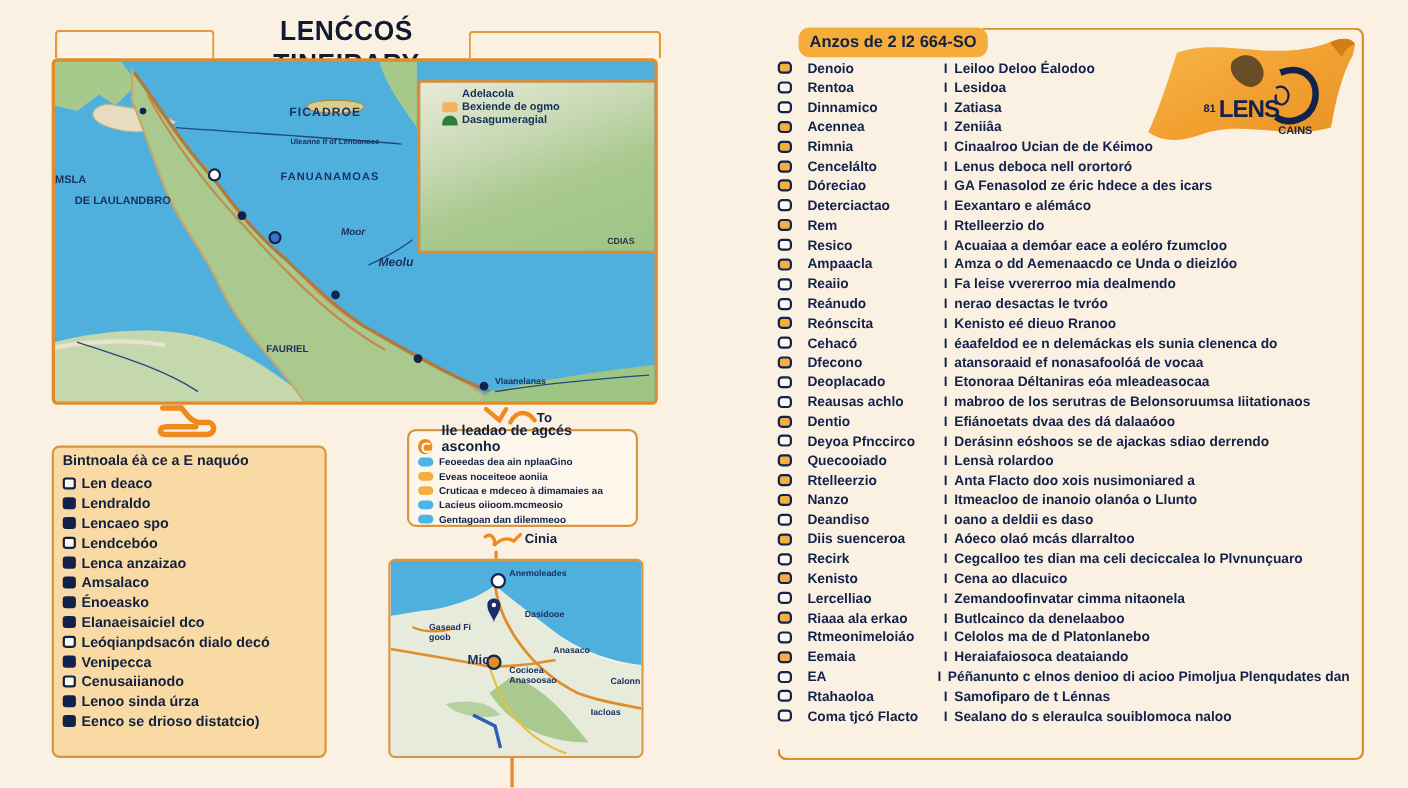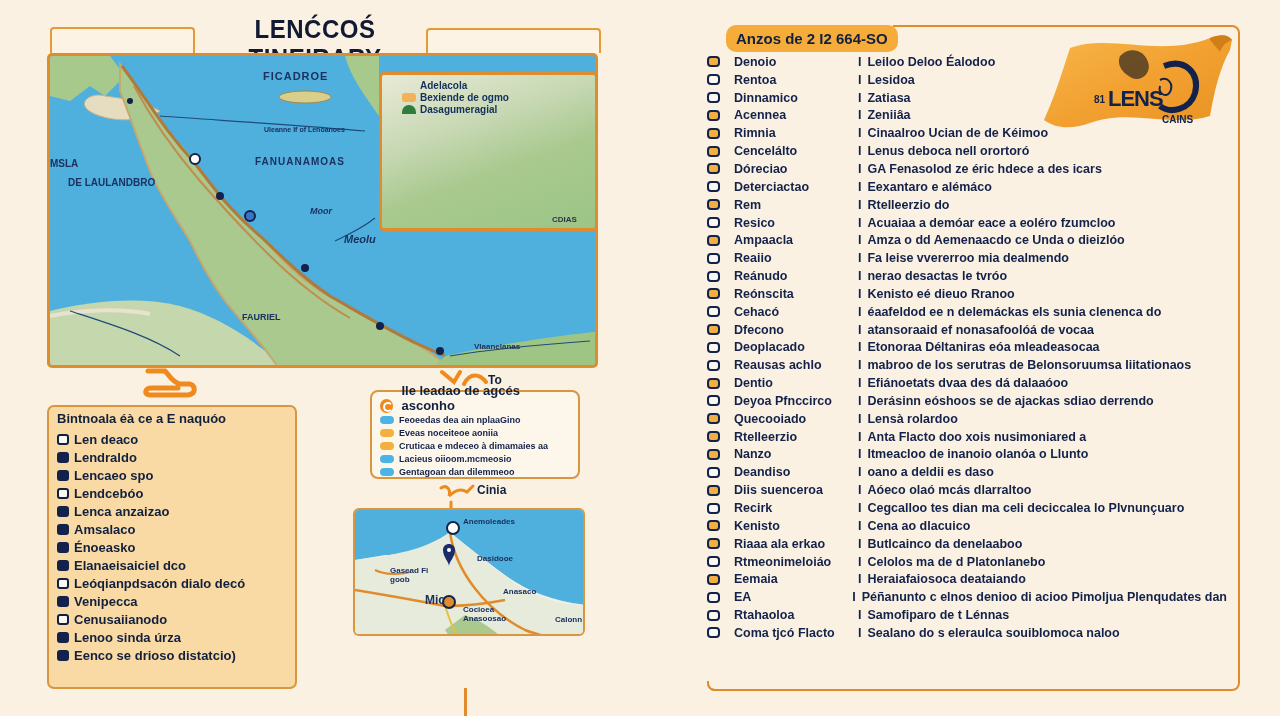--- a/index.html
+++ b/index.html
@@ -68,21 +68,21 @@
     .legend-title { display: flex; align-items: flex-end; font-size: 13px; font-weight: bold; color: #11203d; height: 18px; }
     .legend-title .logo { width: 14px; height: 14px; border-radius: 50%; background: #ef8a1e; margin-right: 8px; position: relative; }
     .legend-title .logo::after { content: ""; position: absolute; left: 3px; top: 3px; width: 6px; height: 6px; border-radius: 50%; border: 2px solid #fff; border-right-color: transparent; }
     .legend-row { display: flex; align-items: center; height: 13px; font-size: 9px; color: #13224a; font-weight: bold; }
     .legend-dot { width: 14px; height: 8px; border-radius: 4px; margin-right: 5px; }
 
     .to-label { position: absolute; left: 488px; top: 373px; font-size: 12px; font-weight: bold; color: #11203d; }
     .cinia-label { position: absolute; left: 477px; top: 483px; font-size: 12px; font-weight: bold; color: #11203d; }
 
     .small-map {
-      position: absolute; left: 353px; top: 508px; width: 232px; height: 128px;
+      position: absolute; left: 353px; top: 508px; width: 232px; height: 181px;
       border: 2px solid #d99640; border-radius: 6px; overflow: hidden; background: #eef0e4;
     }
     .small-map svg { position: absolute; left: 0; top: 0; }
 
     
     .right-frame {
       position: absolute; left: 707px; top: 25px; width: 533px; height: 666px;
       border: 2px solid #e08c2c; border-radius: 8px; border-left: none;
       border-top-left-radius: 0;
     }
@@ -141,27 +141,27 @@
     <path d="M400,300 C430,295 470,290 540,285" fill="none" stroke="#1f4b7a" stroke-width="1.2"></path>
 
     <circle cx="145" cy="103" r="5" fill="#fff" stroke="#13224a" stroke-width="2"></circle>
     <circle cx="170" cy="140" r="4" fill="#13224a"></circle>
     <circle cx="200" cy="160" r="5" fill="#3a74c9" stroke="#13224a" stroke-width="2"></circle>
     <circle cx="255" cy="212" r="4" fill="#13224a"></circle>
     <circle cx="330" cy="270" r="4" fill="#13224a"></circle>
     <circle cx="390" cy="295" r="4" fill="#13224a"></circle>
     <circle cx="80" cy="45" r="3" fill="#13224a"></circle>
   </svg>
-  <div class="map-label" style="left:213px;top:14px;font-size:11px;letter-spacing:1px;">FICADROE</div>
+  <div class="map-label" style="left:213px;top:40px;font-size:11px;letter-spacing:1px;">FICADROE</div>
   <div class="map-label" style="left:0;top:102px;font-size:10px;">MSLA</div>
   <div class="map-label" style="left:18px;top:121px;font-size:10px;">DE LAULANDBRO</div>
   <div class="map-label" style="left:205px;top:100px;font-size:10px;letter-spacing:1px;">FANUANAMOAS</div>
   <div class="map-label" style="left:294px;top:177px;font-size:11px;font-style:italic;">Meolu</div>
   <div class="map-label" style="left:192px;top:256px;font-size:9px;">FAURIEL</div>
-  <div class="map-label" style="left:400px;top:286px;font-size:8px;margin-left:24px;">Vlaanelanas</div>
+  <div class="map-label" style="left:400px;top:286px;font-size:8px;">Vlaanelanas</div>
   <div class="map-label" style="left:260px;top:150px;font-size:9px;font-style:italic;text-align:center;">Moor</div>
   <div class="map-label" style="left:214px;top:70px;font-size:7px;">Uleanne If of Lenoanoes</div>
 
   <div class="inset-map">
     <div class="inset-legend">
       <div class="row">
         <span style="margin-left:18px;">Adelacola</span>
       </div>
       <div class="row">
         <span class="sw" style="background:#f3b25a;"></span>
@@ -434,20 +434,25 @@
       <span class="sched-cb"></span>
       <span class="sched-name">Recirk</span>
       <span class="sched-desc">Cegcalloo tes dian ma celi deciccalea lo Plvnunçuaro</span>
     </div>
   <div class="sched-row">
       <span class="sched-cb on"></span>
       <span class="sched-name">Kenisto</span>
       <span class="sched-desc">Cena ao dlacuico</span>
     </div>
   <div class="sched-row">
+      <span class="sched-cb"></span>
+      <span class="sched-name">Lercelliao</span>
+      <span class="sched-desc">Zemandoofinvatar cimma nitaonela</span>
+    </div>
+  <div class="sched-row">
       <span class="sched-cb on"></span>
       <span class="sched-name">Riaaa ala erkao</span>
       <span class="sched-desc">Butlcainco da denelaaboo</span>
     </div>
   <div class="sched-row">
       <span class="sched-cb"></span>
       <span class="sched-name">Rtmeonimeloiáo</span>
       <span class="sched-desc">Celolos ma de d Platonlanebo</span>
     </div>
   <div class="sched-row">

